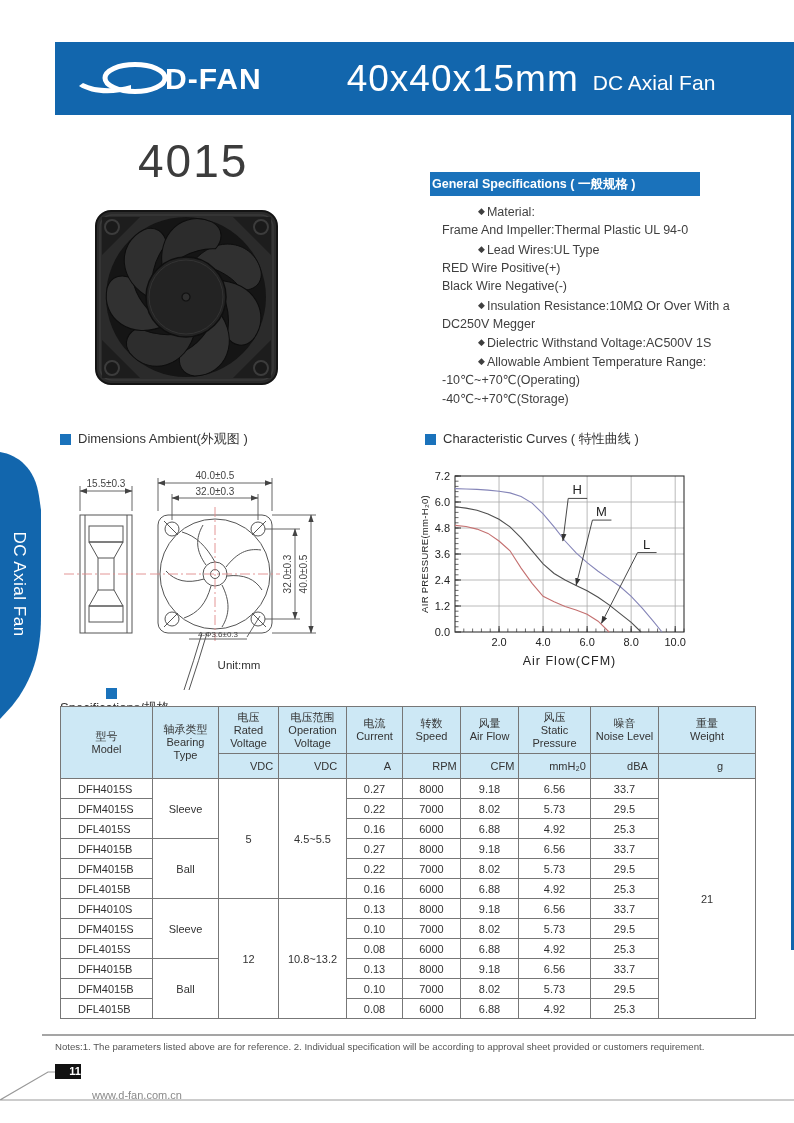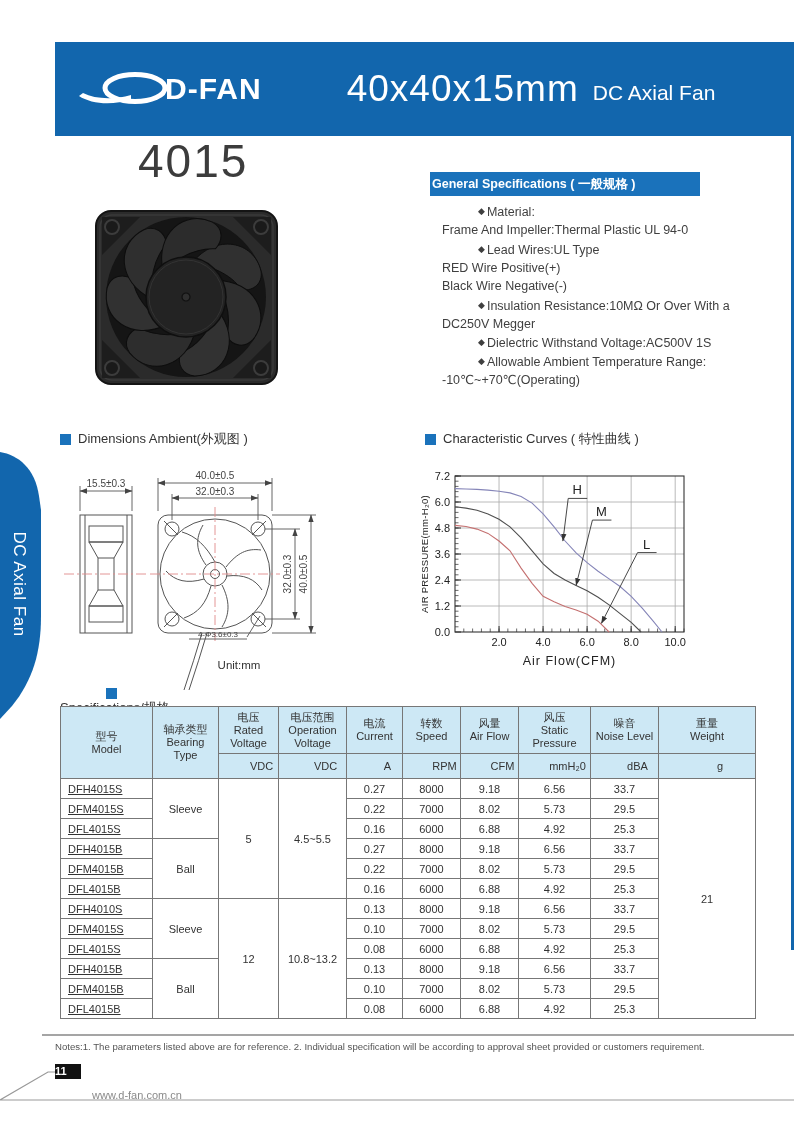--- a/index.html
+++ b/index.html
@@ -1,19 +1,19 @@
 <!DOCTYPE html>
 <html><head>
 <meta charset="utf-8">
 <style>
   html,body{margin:0;padding:0;background:#fff;}
   .page{position:relative;width:794px;height:1123px;background:#fff;overflow:hidden;
         font-family:"Liberation Sans","DejaVu Sans",sans-serif;color:#333;}
   
-  .topbar{position:absolute;left:55px;top:42px;right:0;height:94px;background:#1266ad;
+  .topbar{position:absolute;left:55px;top:42px;right:0;height:73px;background:#1266ad;
           display:flex;align-items:center;}
   .logo{display:flex;align-items:center;margin-left:18px;}
   .logo-text{color:#fff;font-size:30px;font-weight:bold;letter-spacing:1px;margin-left:-28px;}
   .size-title{color:#fff;font-size:37px;margin-left:85px;letter-spacing:1px;}
   .sub-title{color:#fff;font-size:21px;margin-left:14px;padding-top:8px;}
   .right-edge{position:absolute;right:0;top:114px;width:3px;height:836px;background:#1266ad;}
   
   .side-tab{position:absolute;left:0;top:448px;width:46px;height:272px;}
   .side-tab-label{position:absolute;left:42%;top:50%;transform:translate(-50%,-50%) rotate(90deg);
         white-space:nowrap;color:#fff;font-size:17px;letter-spacing:.5px;}
@@ -32,28 +32,28 @@
   .sec-sq{width:11px;height:11px;background:#1a72bb;margin-right:7px;display:inline-block;}
   
   .spec-table{position:absolute;left:60px;top:706px;width:695px;border-collapse:collapse;table-layout:fixed;}
   .spec-table th,.spec-table td{border:1px solid #777;font-weight:normal;font-size:11px;color:#333;
         text-align:center;padding:0 2px;overflow:hidden;}
   .spec-table{border:1.5px solid #555;}
   .spec-table thead th{background:#cde8f5;}
   .spec-table thead tr.hr1 th{height:46px;}
   .spec-table thead tr.hr2 th{height:24px;padding-left:28px;}
   .spec-table tbody tr{height:20px;background:#fff;}
-  .spec-table td.model{text-align:left;padding-left:7px;text-decoration:underline;}
+  .spec-table td.model{text-align:left;padding-left:17px;}
   .cn{line-height:13px;} .en{line-height:13px;}
   
   .notes-sep{position:absolute;left:42px;top:1034px;width:752px;height:2px;background:#a5a5a5;}
   .notes{position:absolute;left:55px;top:1041px;width:720px;font-size:9.6px;color:#555;}
   .footer-lines{position:absolute;left:0;top:1058px;}
   .page-num{position:absolute;left:55px;top:1064px;width:26px;height:15px;background:#111;color:#fff;
-        font-size:11px;font-weight:bold;text-align:left;line-height:15px;}
+        font-size:11px;font-weight:bold;text-align:right;line-height:15px;}
   .website{position:absolute;left:92px;top:1089px;font-size:11px;color:#8a8a8a;}
   
   .dims-svg{position:absolute;left:56px;top:458px;}
   .chart-svg{position:absolute;left:418px;top:460px;}
   svg text{font-family:"Liberation Sans","DejaVu Sans",sans-serif;}
 </style>
 </head>
 <body>
 
 <div class="page">
@@ -127,20 +127,21 @@
     <div class="gs-line bullet"><span class="dm">◆</span><span>Material:</span></div>
     <div class="gs-line"><span>Frame And Impeller:Thermal Plastic UL 94-0</span></div>
     <div class="gs-line bullet"><span class="dm">◆</span><span>Lead Wires:UL Type</span></div>
     <div class="gs-line"><span>RED Wire Positive(+)</span></div>
     <div class="gs-line"><span>Black Wire Negative(-)</span></div>
     <div class="gs-line bullet"><span class="dm">◆</span><span>Insulation Resistance:10MΩ Or Over With a</span></div>
     <div class="gs-line"><span>DC250V Megger</span></div>
     <div class="gs-line bullet"><span class="dm">◆</span><span>Dielectric Withstand Voltage:AC500V 1S</span></div>
     <div class="gs-line bullet"><span class="dm">◆</span><span>Allowable Ambient Temperature Range:</span></div>
     <div class="gs-line"><span>-10℃~+70℃(Operating)</span></div>
+    <div class="gs-line"><span>-40℃~+70℃(Storage)</span></div>
   </div>
 
   <div class="sec-title" style="left:60px;top:430px;">
     <span class="sec-sq"></span>
     <span>Dimensions Ambient(外观图 )</span>
   </div>
   <div class="sec-title" style="left:425px;top:430px;">
     <span class="sec-sq"></span>
     <span>Characteristic Curves ( 特性曲线 )</span>
   </div>

